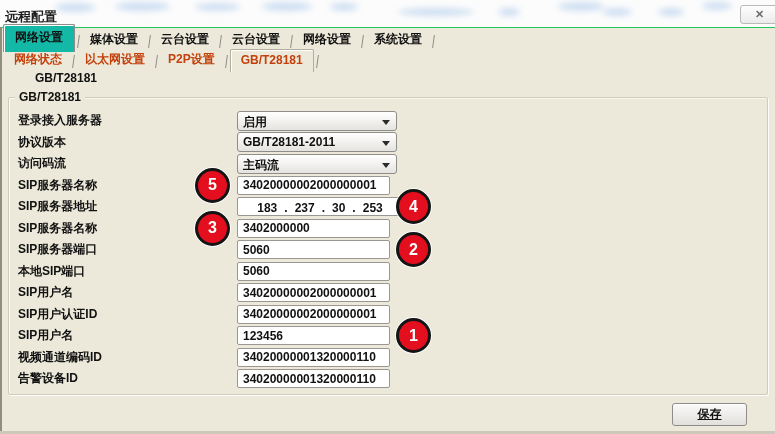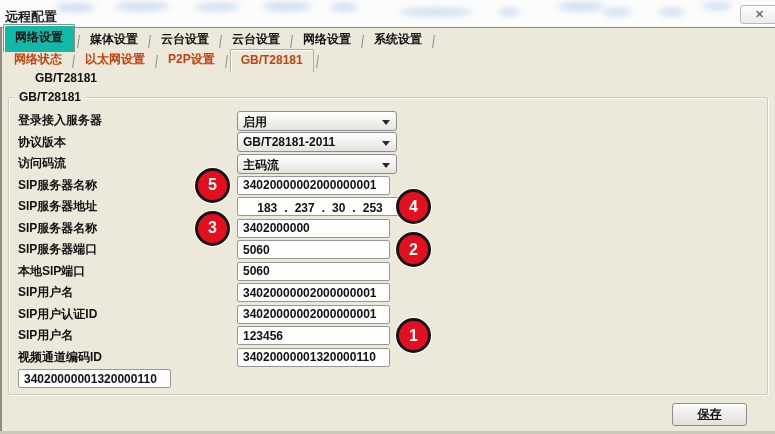--- a/index.html
+++ b/index.html
@@ -193,20 +193,21 @@
       <div class="form-row">
         <span class="form-label">SIP用户名</span>
         <input class="textfield" type="text" value="123456" style="">
         <span class="badge right" style="background: rgb(227, 15, 30);">1</span>
       </div>
       <div class="form-row">
         <span class="form-label">视频通道编码ID</span>
         <input class="textfield" type="text" value="34020000001320000110" style="">
       </div>
       <div class="form-row">
+        <span class="form-label">告警设备ID</span>
         <input class="textfield" type="text" value="34020000001320000110" style="">
       </div>
     </div>
 
   <div class="save-btn">保存</div>
 
   <div class="bottom-strip"></div>
 </div>
 
 </body></html>

